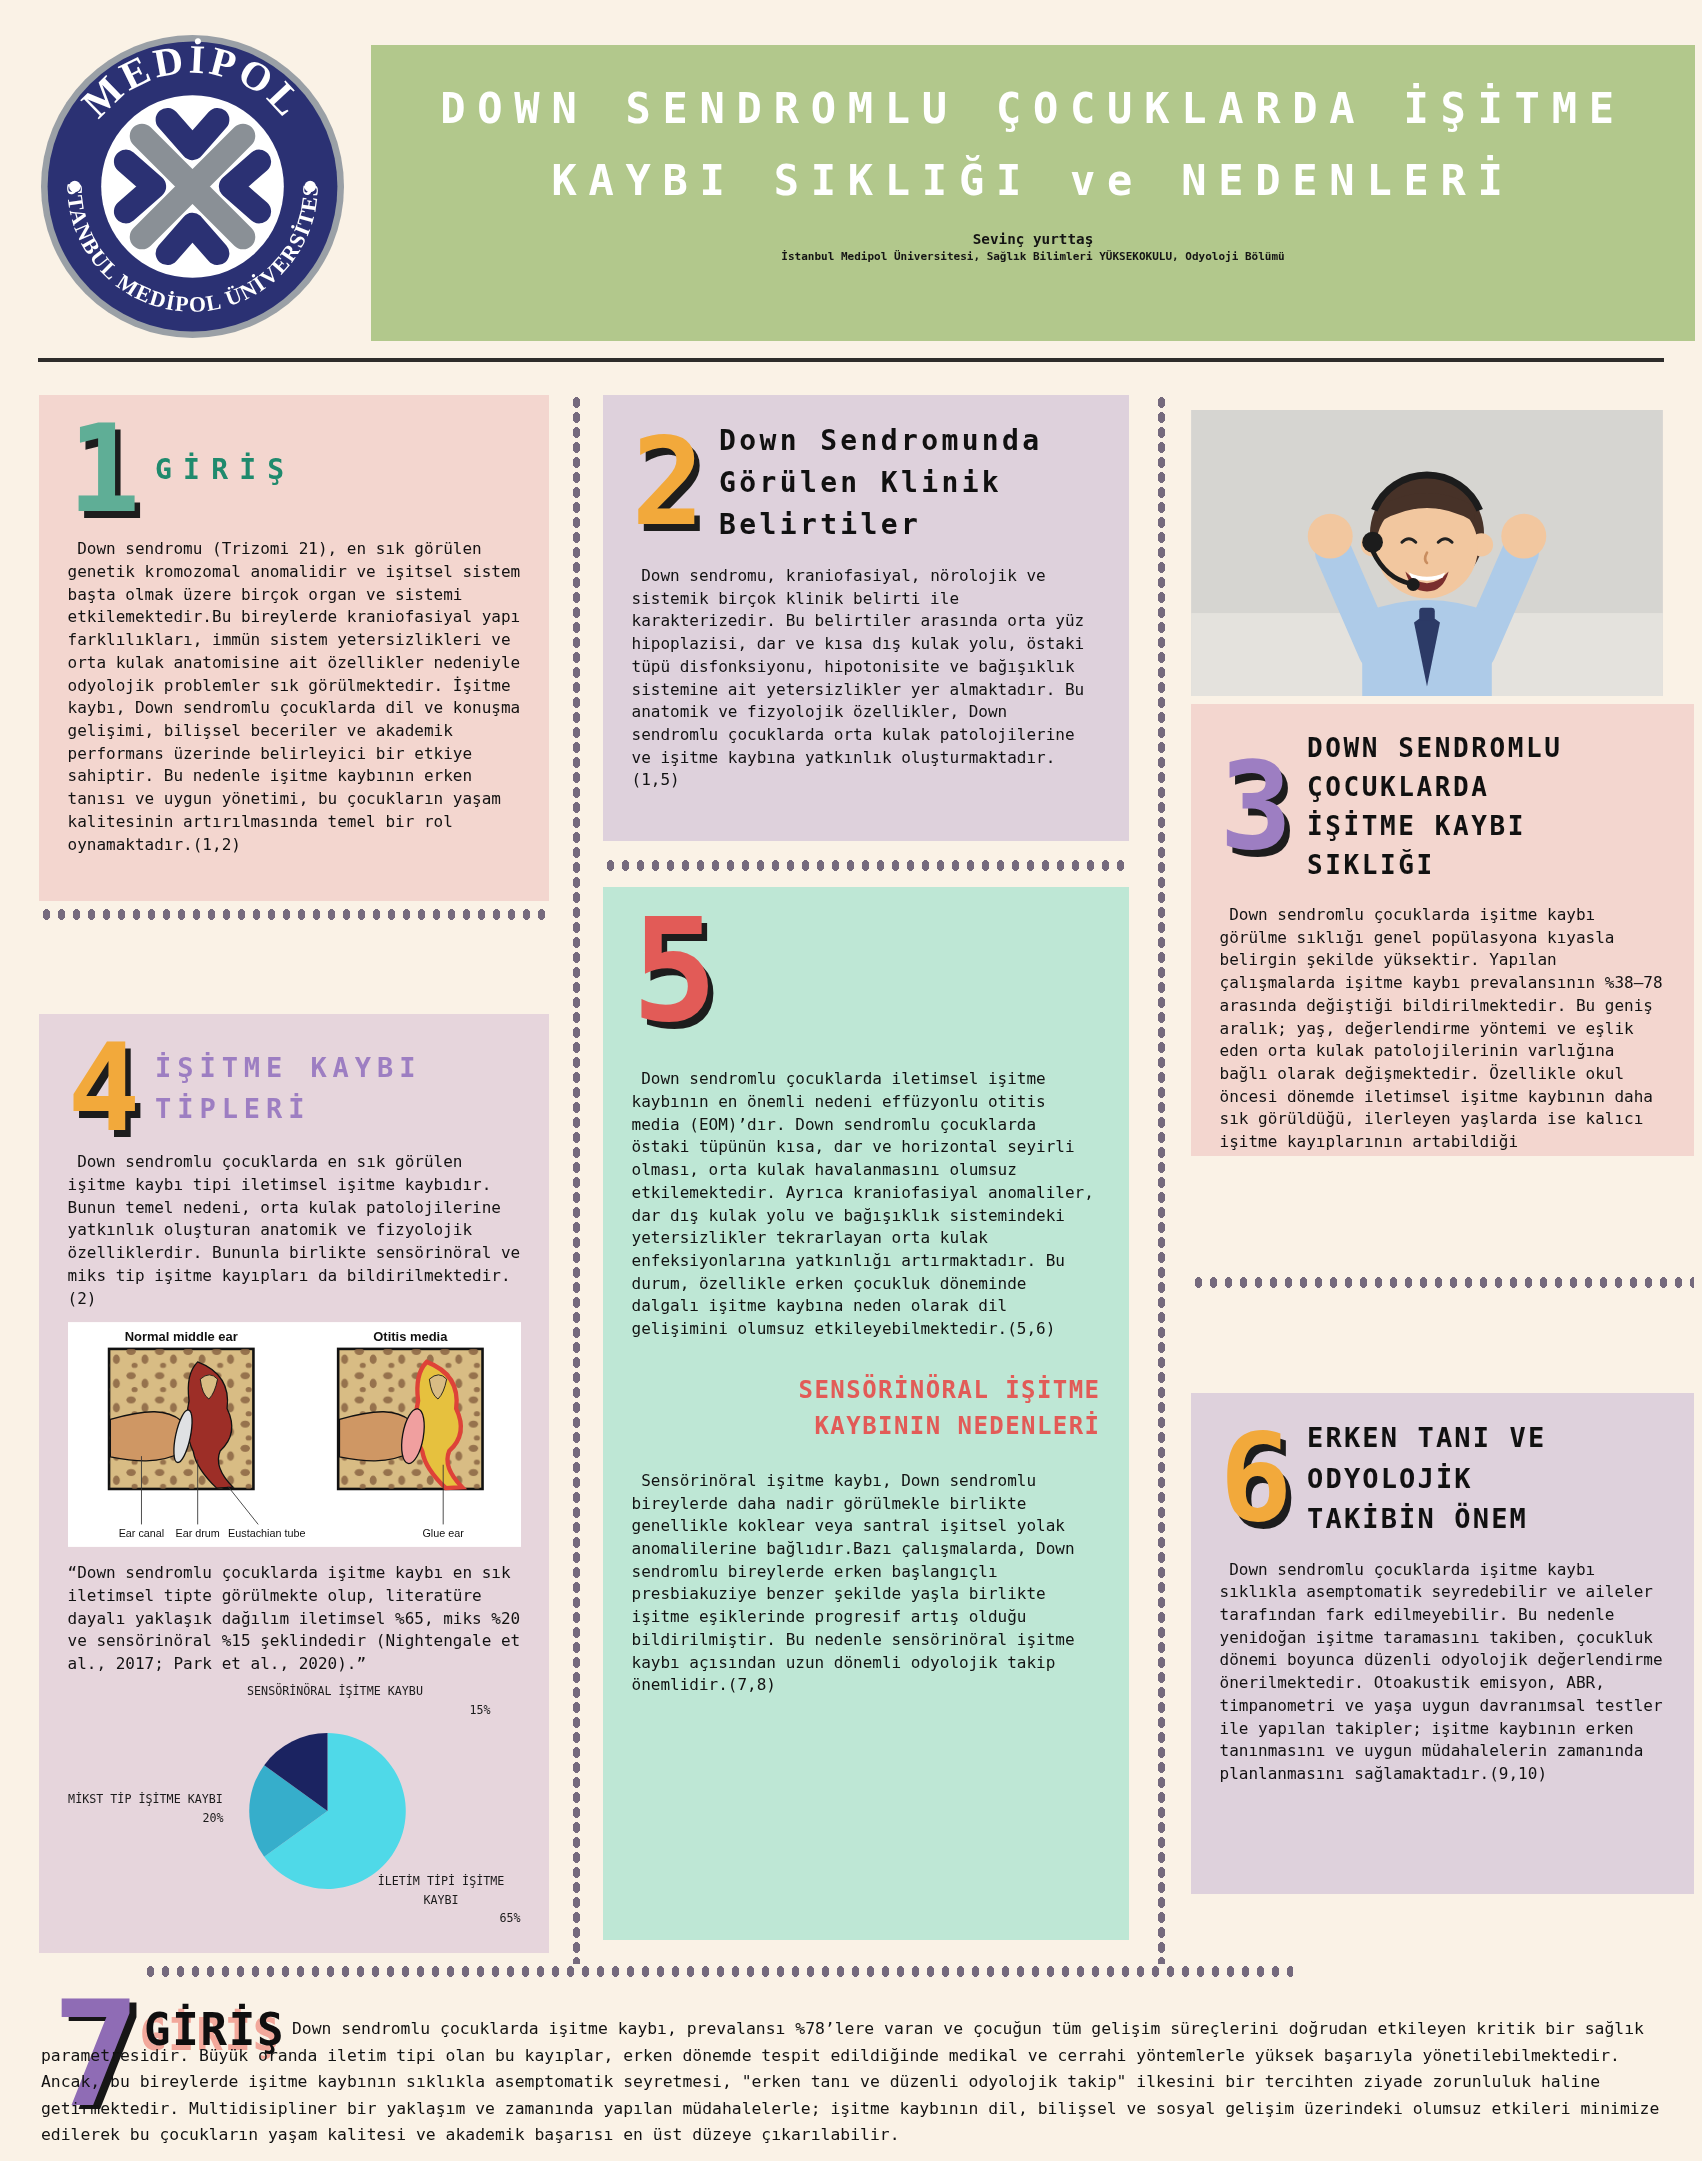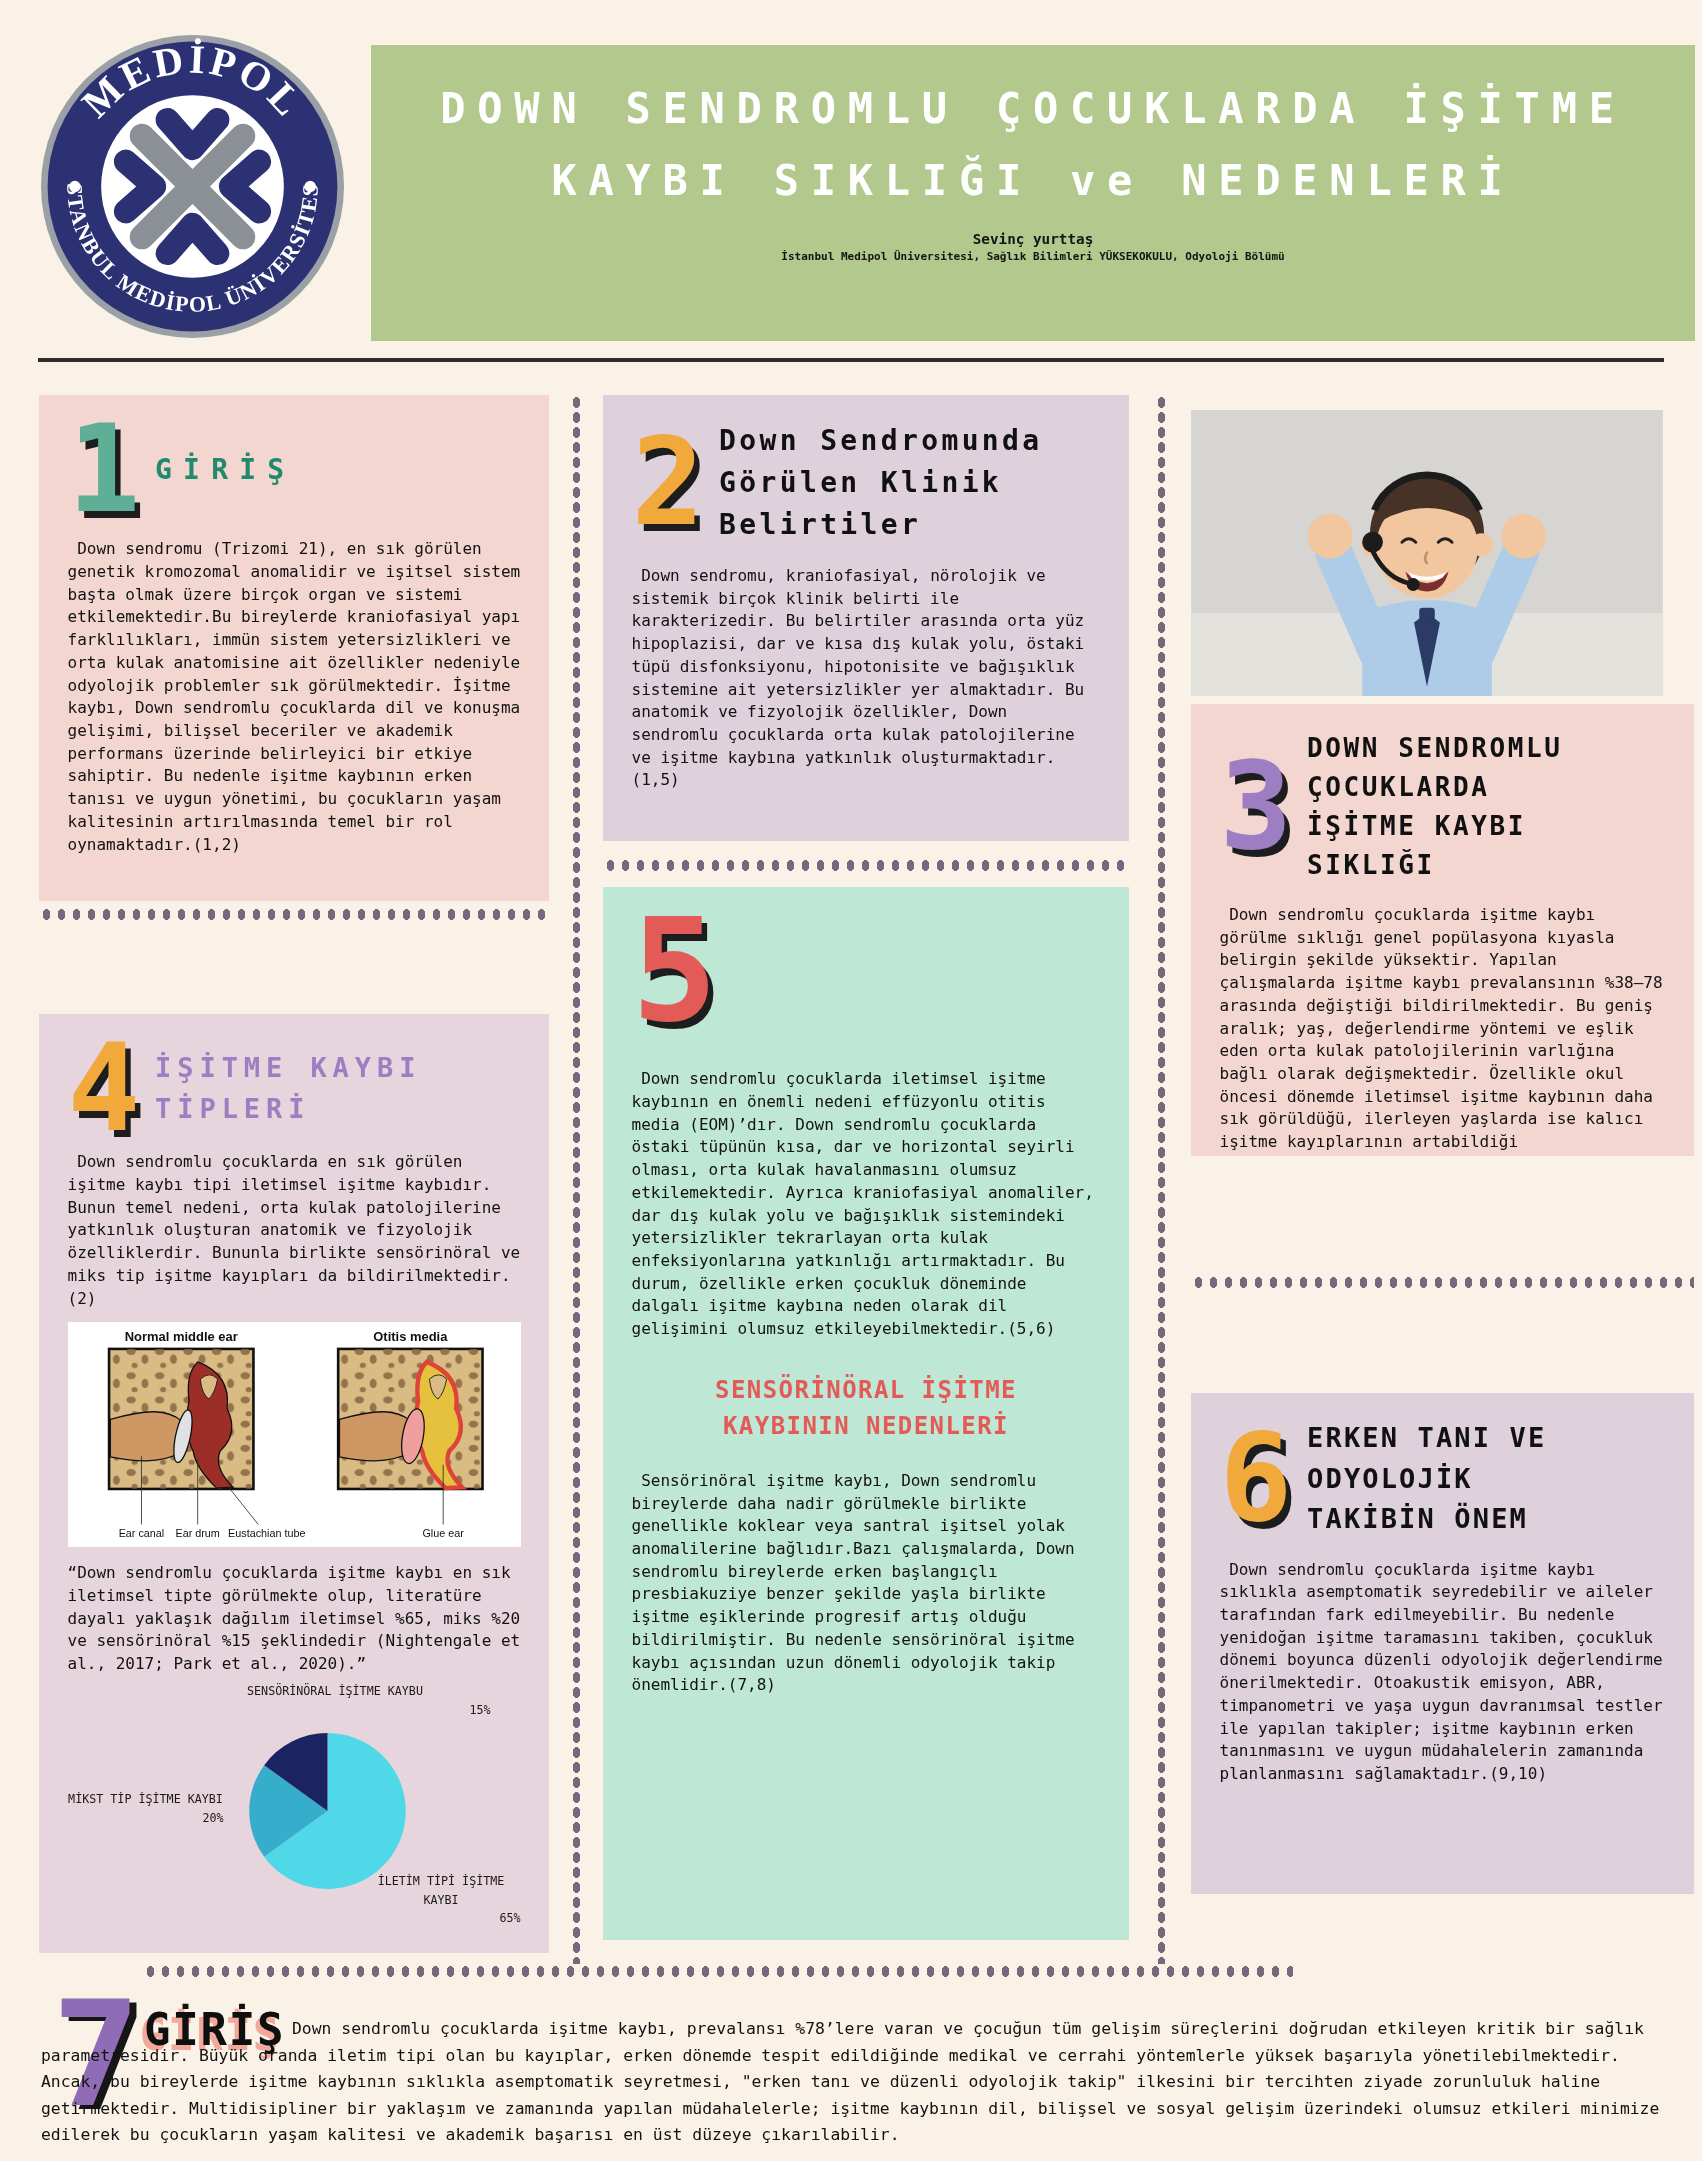--- a/index.html
+++ b/index.html
@@ -38,21 +38,21 @@
   .num-purple{color:#9d7ec2;}
   .sec-title{font-weight:bold;color:#111;white-space:pre-line;}
   .t-giris{color:#1f8a6d;font-size:28px;letter-spacing:0.4em;}
   .t-klinik{font-size:28px;letter-spacing:0.12em;line-height:1.5;}
   .t-iletimsel{font-size:28.5px;letter-spacing:0.15em;line-height:1.5;}
   .t-siklik{font-size:26px;letter-spacing:0.1em;line-height:1.5;}
   .t-tipler{color:#9d7ec2;font-size:27px;letter-spacing:0.22em;line-height:1.5;}
   .t-erken{font-size:27px;letter-spacing:0.08em;line-height:1.5;}
 
   .body-text{font-size:16px;line-height:1.42;color:#121212;white-space:pre-wrap;margin-top:19px;}
-  .sub-red{color:#e25b57;font-weight:bold;font-size:24px;line-height:1.5;text-align:center;letter-spacing:0.06em;white-space:pre-line;margin-top:31px;}
+  .sub-red{color:#e25b57;font-weight:bold;font-size:24px;line-height:1.5;text-align:right;letter-spacing:0.06em;white-space:pre-line;margin-top:31px;}
 
   
   #photo{left:1191px;top:410px;width:472px;height:286px;}
 
   
   #ear-card{margin-top:12px;}
   .quote-text{font-size:16px;line-height:1.42;color:#121212;white-space:pre-wrap;margin-top:13px;}
   #pie-wrap{position:relative;width:453px;height:277px;margin-top:6px;}
   .pie-label{position:absolute;text-align:center;font-size:11.7px;color:#1a1a1a;line-height:1.6;}
   .pl-name{display:block;}

